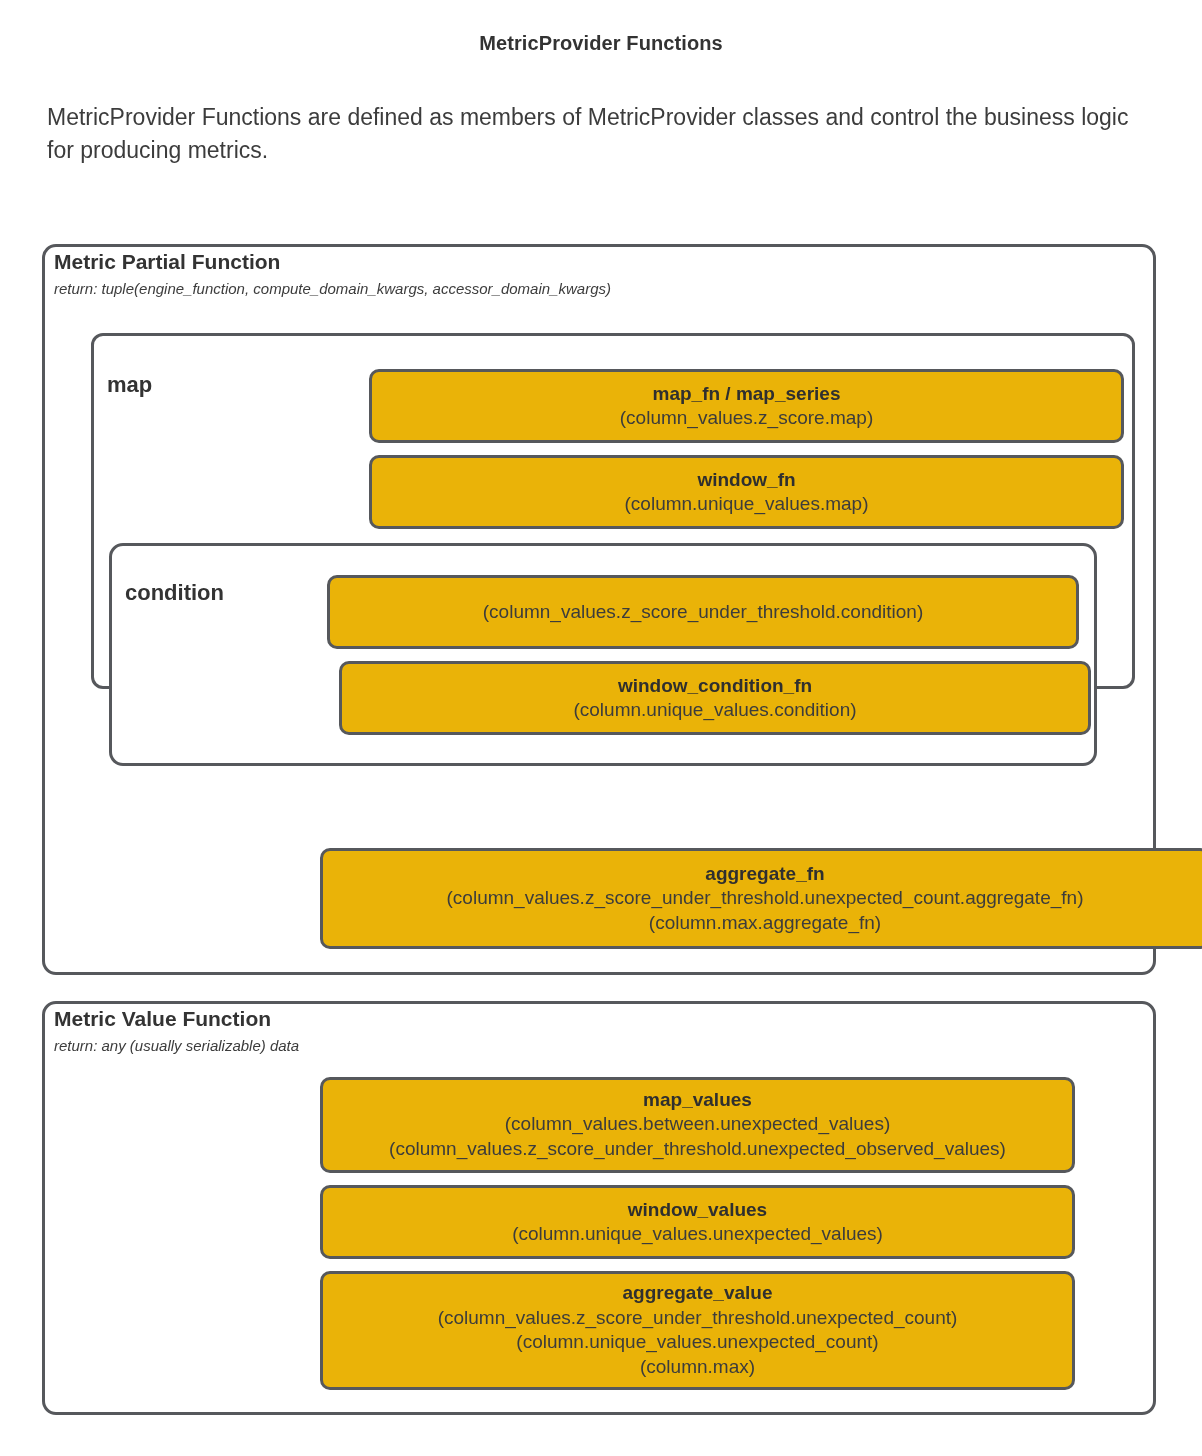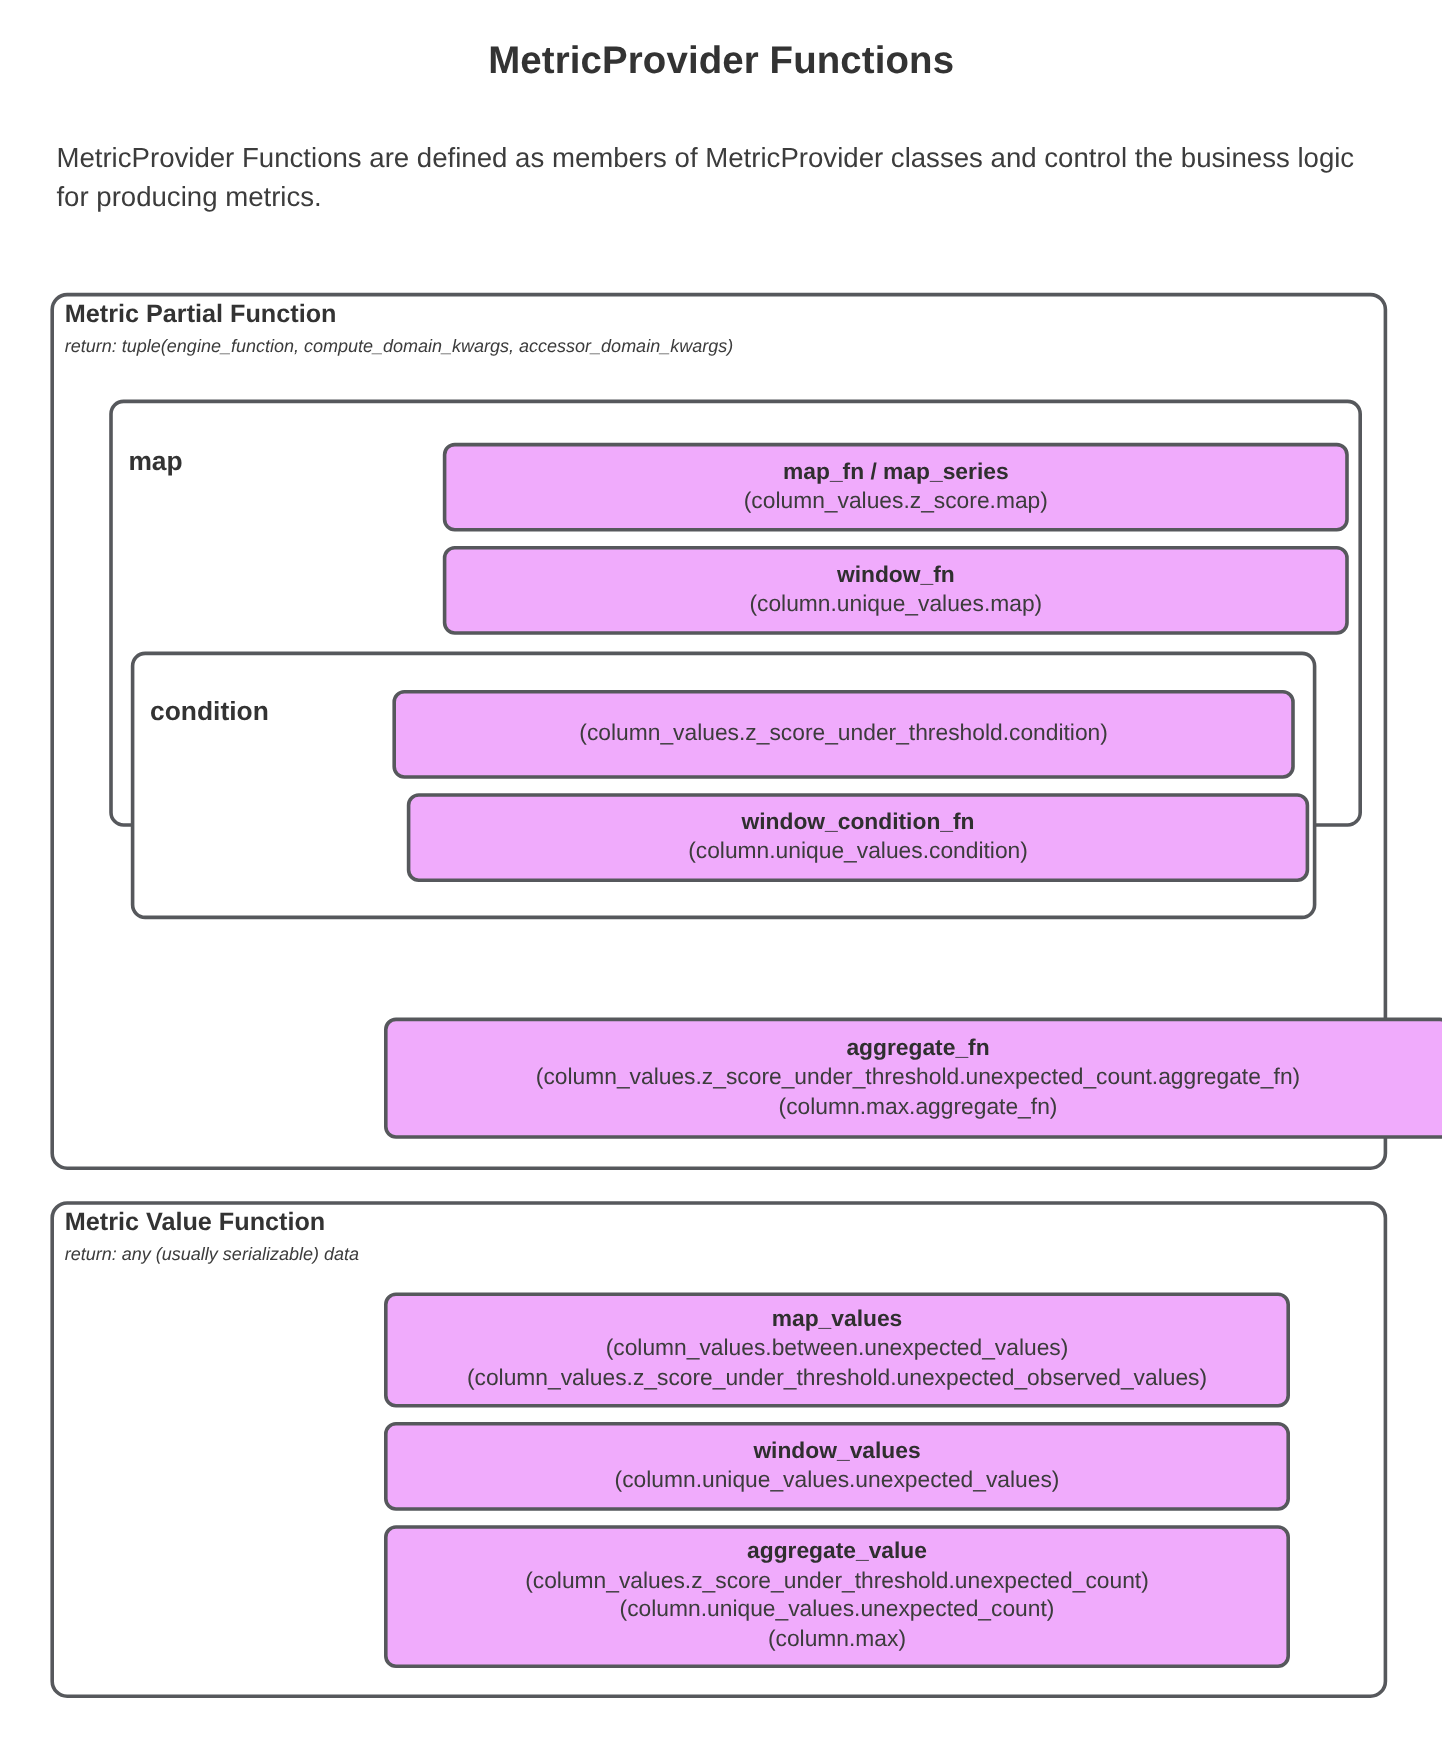--- a/index.html
+++ b/index.html
@@ -11,21 +11,21 @@
     width: 1202px;
     height: 1456px;
     font-family: "Liberation Sans", sans-serif;
     color: #3a3a3a;
     position: relative;
     overflow: hidden;
   }
 
   .page-title {
     text-align: center;
-    font-size: 32px;
+    font-size: 20px;
     font-weight: bold;
     color: #333333;
     margin: 0;
     padding-top: 32px;
     letter-spacing: 0.1px;
   }
 
   .intro {
     margin: 0;
     padding: 46px 50px 0 47px;
@@ -87,20 +87,21 @@
     left: 46px;          
     top: 86px;
     width: 1044px;
     height: 356px;
   }
   #group-condition {
     left: 15px;          
     top: 207px;
     width: 988px;
     height: 223px;
+    border-radius: 14px;
   }
   .group-label {
     position: absolute;
     font-size: 22px;
     font-weight: bold;
     color: #333333;
   }
   #group-map > .group-label {
     left: 13px;
     top: 36px;
@@ -108,21 +109,21 @@
   #group-condition > .group-label {
     left: 13px;
     top: 34px;
   }
 
   
   .fnbox {
     position: absolute;
     border: 3px solid #56585c;
     border-radius: 10px;
-    background: #f0abfc;
+    background: #eab308;
     box-sizing: border-box;
     display: flex;
     flex-direction: column;
     align-items: center;
     justify-content: center;
     text-align: center;
     padding: 4px 10px;
   }
   .fn-name {
     font-size: 19px;

